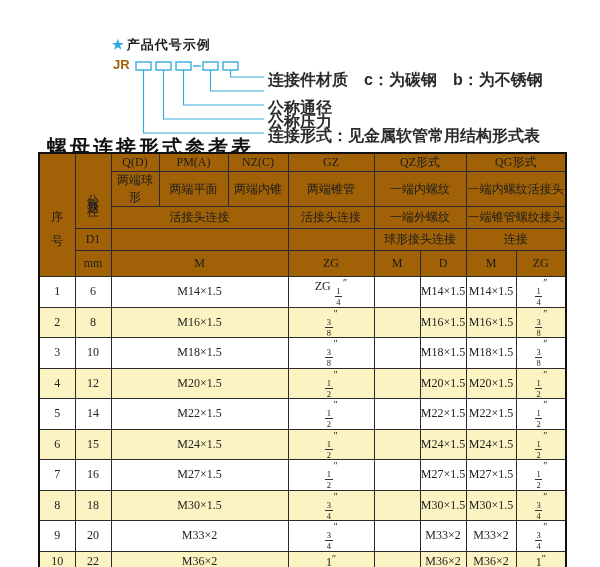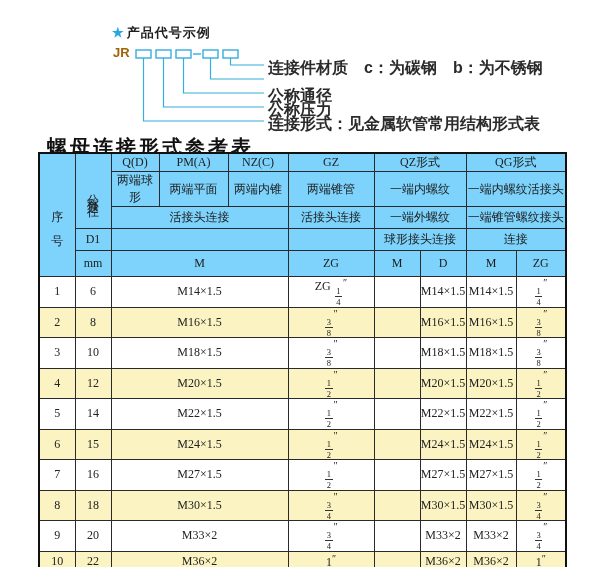--- a/index.html
+++ b/index.html
@@ -1,37 +1,37 @@
 <!DOCTYPE html>
 <html><head>
 <meta charset="utf-8">
 <style>
   html,body{margin:0;padding:0;width:600px;height:567px;background:#fff;overflow:hidden;
             font-family:"Liberation Sans",sans-serif;color:#1c1c1c;}
   .page{position:relative;width:600px;height:567px;}
 
   
-  .diagram{position:absolute;left:0;top:4px;width:600px;height:126px;}
+  .diagram{position:absolute;left:0;top:16px;width:600px;height:126px;}
   .diagram-title{position:absolute;left:112px;top:20px;font-size:13px;font-weight:bold;letter-spacing:1px;}
   .diagram-title .star{color:#2aa7de;margin-right:2px;}
   .code-prefix{position:absolute;left:113px;top:41px;font-size:13px;font-weight:bold;color:#a16207;}
   .code-svg{position:absolute;left:0;top:0;}
   .dlabel{position:absolute;left:268px;font-size:16px;font-weight:bold;color:#2b2b2b;white-space:nowrap;}
 
   
   .table-title{position:absolute;left:36px;top:123px;margin:11px;font-size:20px;font-weight:bold;
                font-family:"Liberation Serif",serif;letter-spacing:3px;color:#111;}
 
   
   table.ref{position:absolute;left:38px;top:152px;width:527px;border-collapse:collapse;
             table-layout:fixed;font-size:12px;}
   table.ref td{border:1px solid #2a2a2a;text-align:center;vertical-align:middle;padding:0;
                overflow:hidden;}
   table.ref{border:2px solid #111;}
-  thead td{background:#7dd3fc;}
+  thead td{background:#a16207;}
   thead tr.h1{height:17px;} thead tr.h2{height:23px;padding-left:32px;} thead tr.h3{height:22px;}
   thead tr.h4{height:22px;margin-top:18px;} thead tr.h5{height:26px;}
   tbody tr{height:21px;}
   tbody tr.alt td{background:#fbf4c2;}
   tbody td{font-family:"Liberation Serif",serif;color:#222;}
   .lat{font-family:"Liberation Serif",serif;}
   .vtext{writing-mode:vertical-rl;text-orientation:upright;display:inline-block;line-height:1;}
   .seq-v{letter-spacing:26px;padding-top:24px;font-size:12px;}
   .dia-v{letter-spacing:4px;padding-top:4px;font-size:12px;}
 

